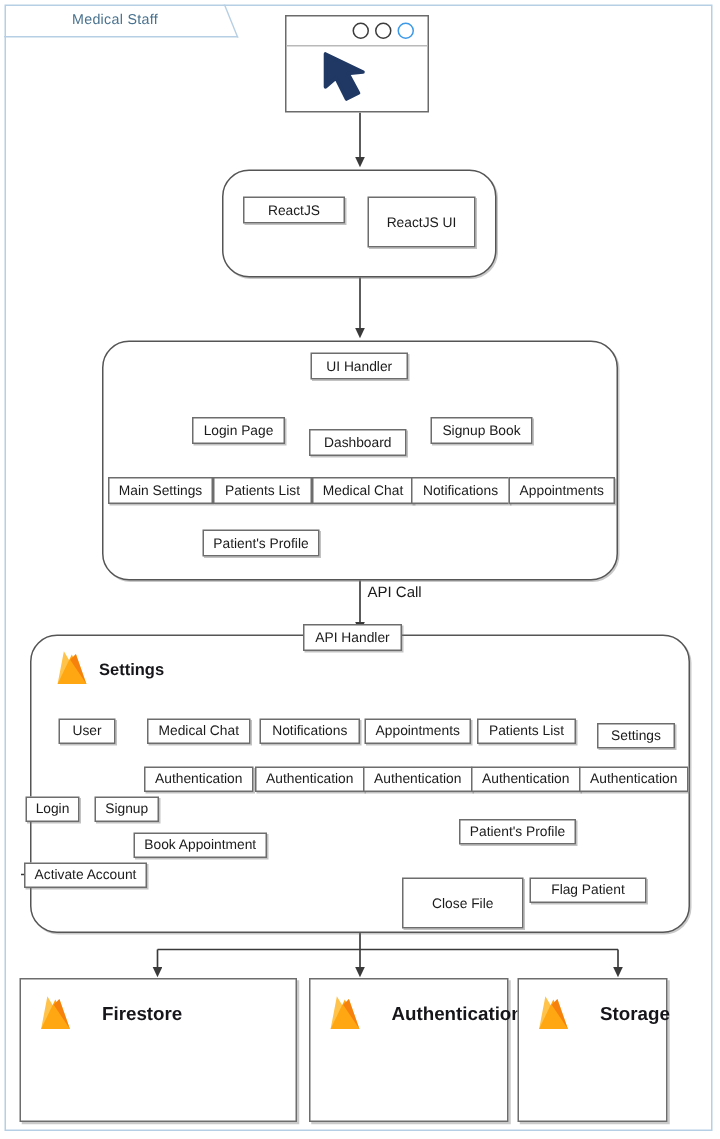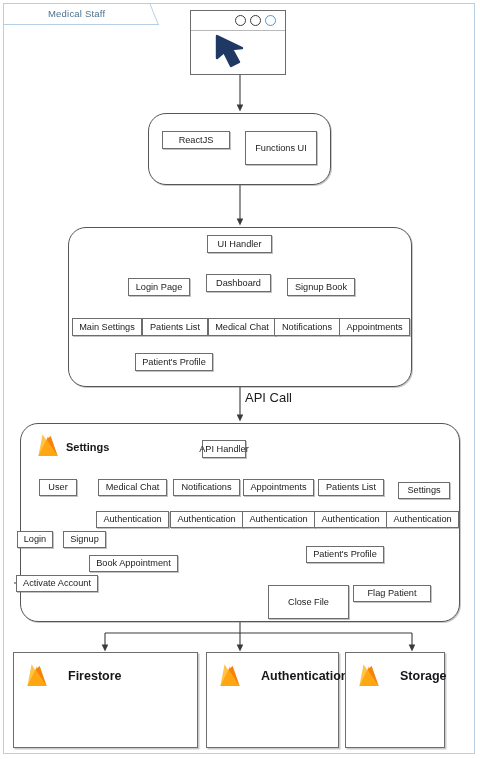--- a/index.html
+++ b/index.html
@@ -129,21 +129,21 @@
   }
   .section-title {
     position: absolute;
     font-size: 11px;
     font-weight: bold;
     color: #16161a;
     white-space: nowrap;
   }
   .edge-label {
     position: absolute;
-    font-size: 13px;
+    font-size: 10px;
     color: #1b1b1b;
     white-space: nowrap;
   }
   
   #wires {
     position: absolute;
     left: 0;
     top: 0;
     width: 480px;
     height: 759px;
@@ -237,48 +237,48 @@
     <span class="dot d2"></span>
     <span class="dot d3"></span>
     <svg class="cursor" width="42" height="38" viewBox="0 0 42 38">
       <path d="M4,2 L4,24 L11,18 L18,32 L26,28 L19,15 L29,14 Z" fill="#1f3864" stroke="#1f3864" stroke-width="2.4" stroke-linejoin="round"></path>
     </svg>
   </div>
 
   <div class="rgroup" id="client-container" style="left: 148px; top: 113px; width: 183px; height: 72px;"></div>
   <div id="client-nodes">
       <div class="node" style="left: 162px; top: 131px; width: 68px; height: 18px;">ReactJS</div>
-      <div class="node" style="left: 245px; top: 131px; width: 72px; height: 34px;">Functions  UI</div>
+      <div class="node" style="left: 245px; top: 131px; width: 72px; height: 34px;">ReactJS  UI</div>
     </div>
 
   <div class="rgroup" id="ui-container" style="left: 68px; top: 227px; width: 344px; height: 160px;"></div>
   <div id="ui-nodes">
       <div class="node" style="left: 207px; top: 235px; width: 65px; height: 18px;">UI Handler</div>
       <div class="node" style="left: 128px; top: 278px; width: 62px; height: 18px;">Login Page</div>
-      <div class="node" style="left: 206px; top: 274px; width: 65px; height: 18px;">Dashboard</div>
+      <div class="node" style="left: 206px; top: 286px; width: 65px; height: 18px;">Dashboard</div>
       <div class="node" style="left: 287px; top: 278px; width: 68px; height: 18px;">Signup Book</div>
       <div class="node" style="left: 72px; top: 318px; width: 70px; height: 18px;">Main Settings</div>
       <div class="node" style="left: 142px; top: 318px; width: 66px; height: 18px;">Patients List</div>
       <div class="node" style="left: 208px; top: 318px; width: 68px; height: 18px;">Medical Chat</div>
       <div class="node" style="left: 274px; top: 318px; width: 66px; height: 18px;">Notifications</div>
       <div class="node" style="left: 339px; top: 318px; width: 71px; height: 18px;">Appointments</div>
       <div class="node" style="left: 135px; top: 353px; width: 78px; height: 18px;">Patient's Profile</div>
     </div>
 
   <div class="edge-label" id="api-call-label" style="left: 245px; top: 390px;">API Call</div>
 
   <div class="rgroup" id="fn-container" style="left: 20px; top: 423px; width: 440px; height: 199px;"></div>
   <svg class="flame" id="fn-flame" width="30" height="32" viewBox="0 0 24 26" style="left: 33px; top: 431px;">
     <path d="M4.2,20.3 L7.6,2.6 L11.2,8.6 L14.1,4.0 L19.8,20.3 Z" fill="#ffc24a"></path>
     <path d="M4.2,20.3 L11.9,4.4 L14.1,9.0 L19.8,20.3 Z" fill="#ffa712"></path>
     <path d="M11.0,7.2 L14.1,4.0 L19.8,20.3 Z" fill="#f6820d"></path>
   </svg>
   <div class="section-title" id="fn-title" style="left: 66px; top: 441px;">Settings</div>
   <div id="fn-nodes">
-      <div class="node" style="left: 202px; top: 440px; width: 44px; height: 18px;">API Handler</div>
+      <div class="node" style="left: 202px; top: 416px; width: 66px; height: 18px;">API Handler</div>
       <div class="node" style="left: 39px; top: 479px; width: 38px; height: 17px;">User</div>
       <div class="node" style="left: 98px; top: 479px; width: 69px; height: 17px;">Medical Chat</div>
       <div class="node" style="left: 173px; top: 479px; width: 67px; height: 17px;">Notifications</div>
       <div class="node" style="left: 243px; top: 479px; width: 71px; height: 17px;">Appointments</div>
       <div class="node" style="left: 318px; top: 479px; width: 66px; height: 17px;">Patients List</div>
       <div class="node" style="left: 398px; top: 482px; width: 52px; height: 17px;">Settings</div>
       <div class="node" style="left: 96px; top: 511px; width: 73px; height: 17px;">Authentication</div>
       <div class="node" style="left: 170px; top: 511px; width: 73px; height: 17px;">Authentication</div>
       <div class="node" style="left: 242px; top: 511px; width: 73px; height: 17px;">Authentication</div>
       <div class="node" style="left: 314px; top: 511px; width: 73px; height: 17px;">Authentication</div>

